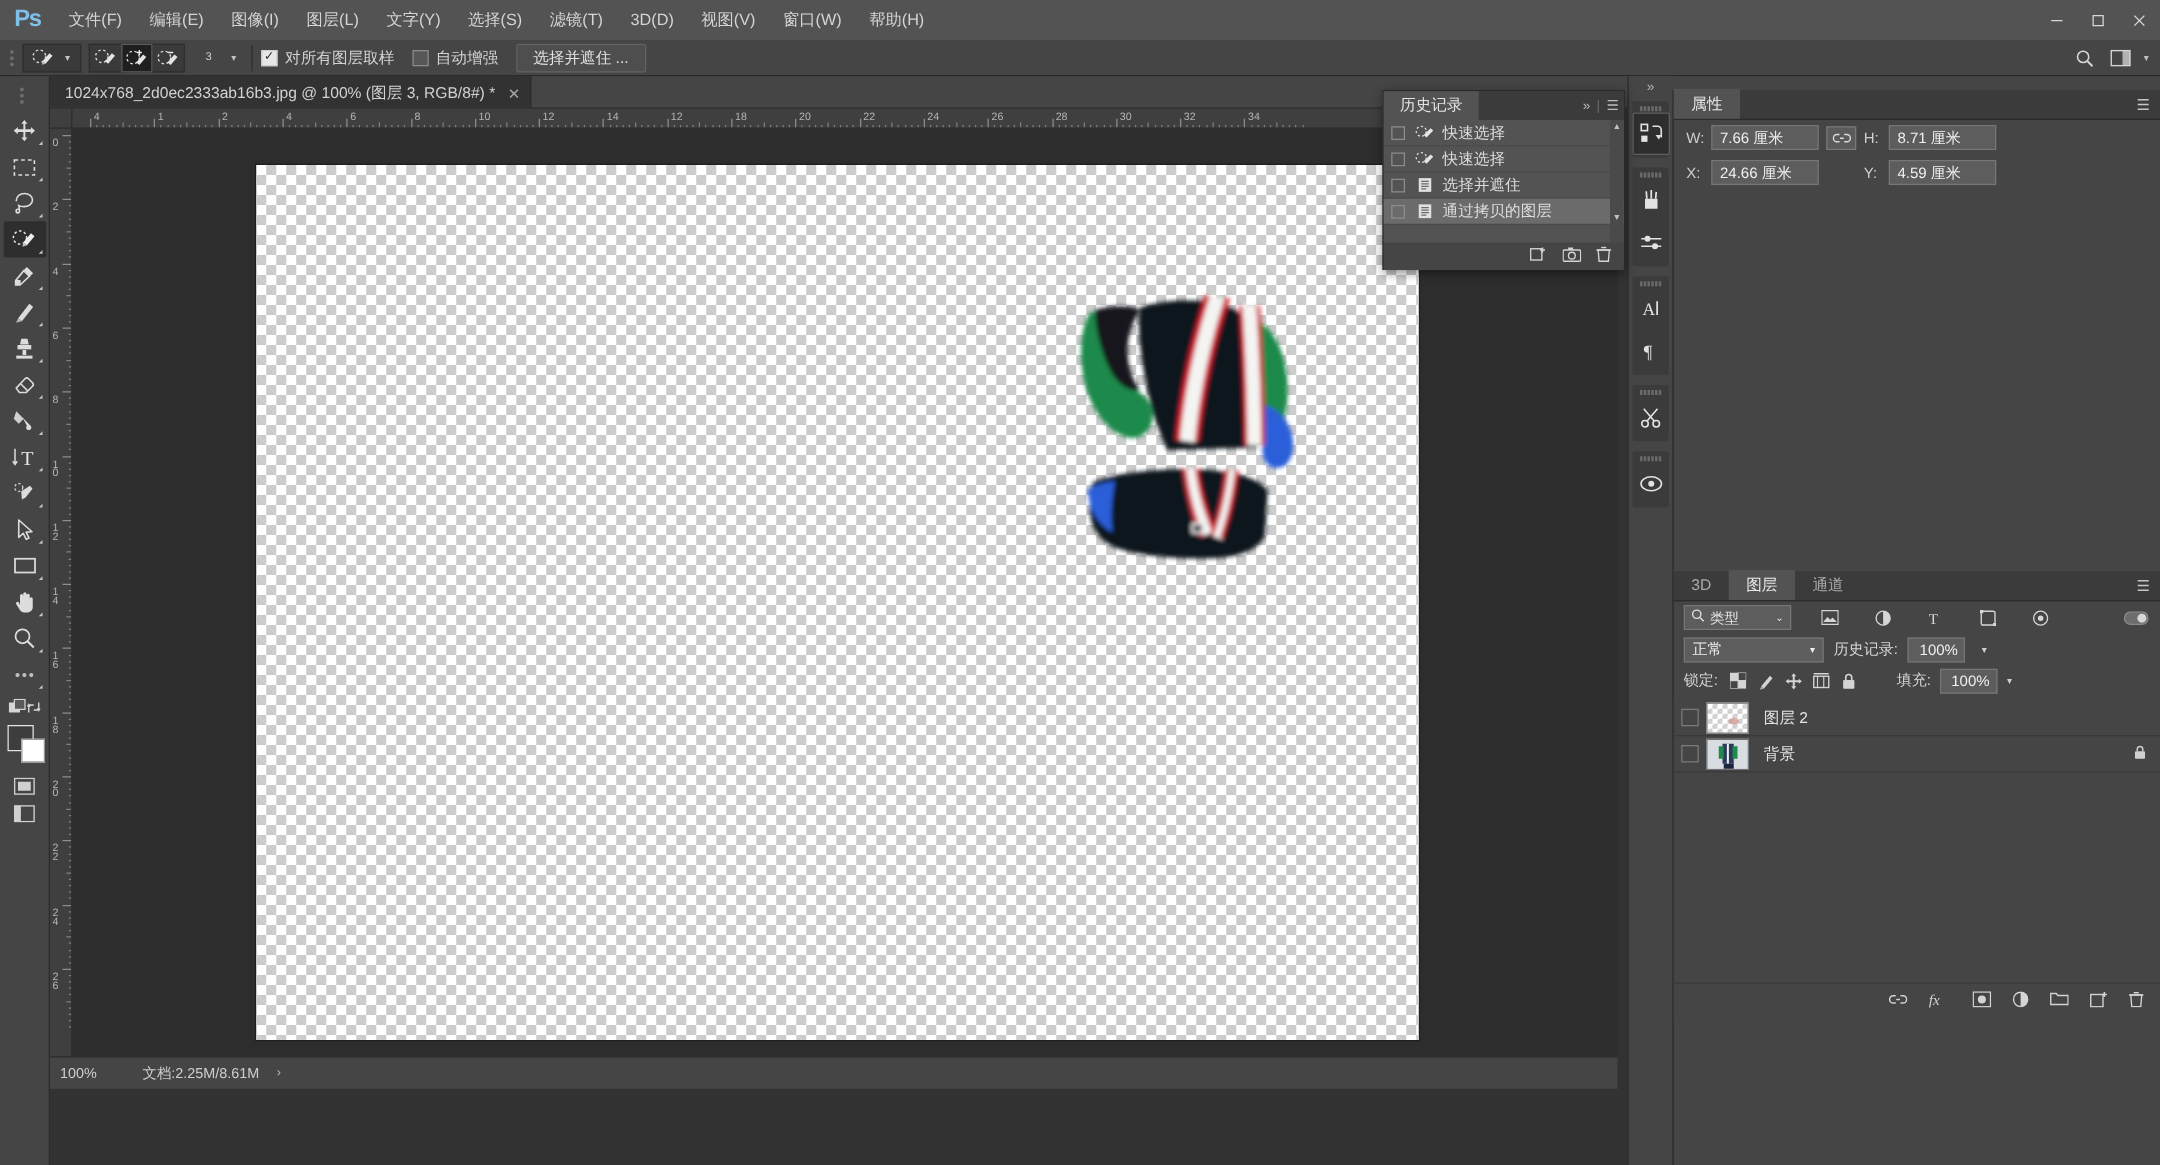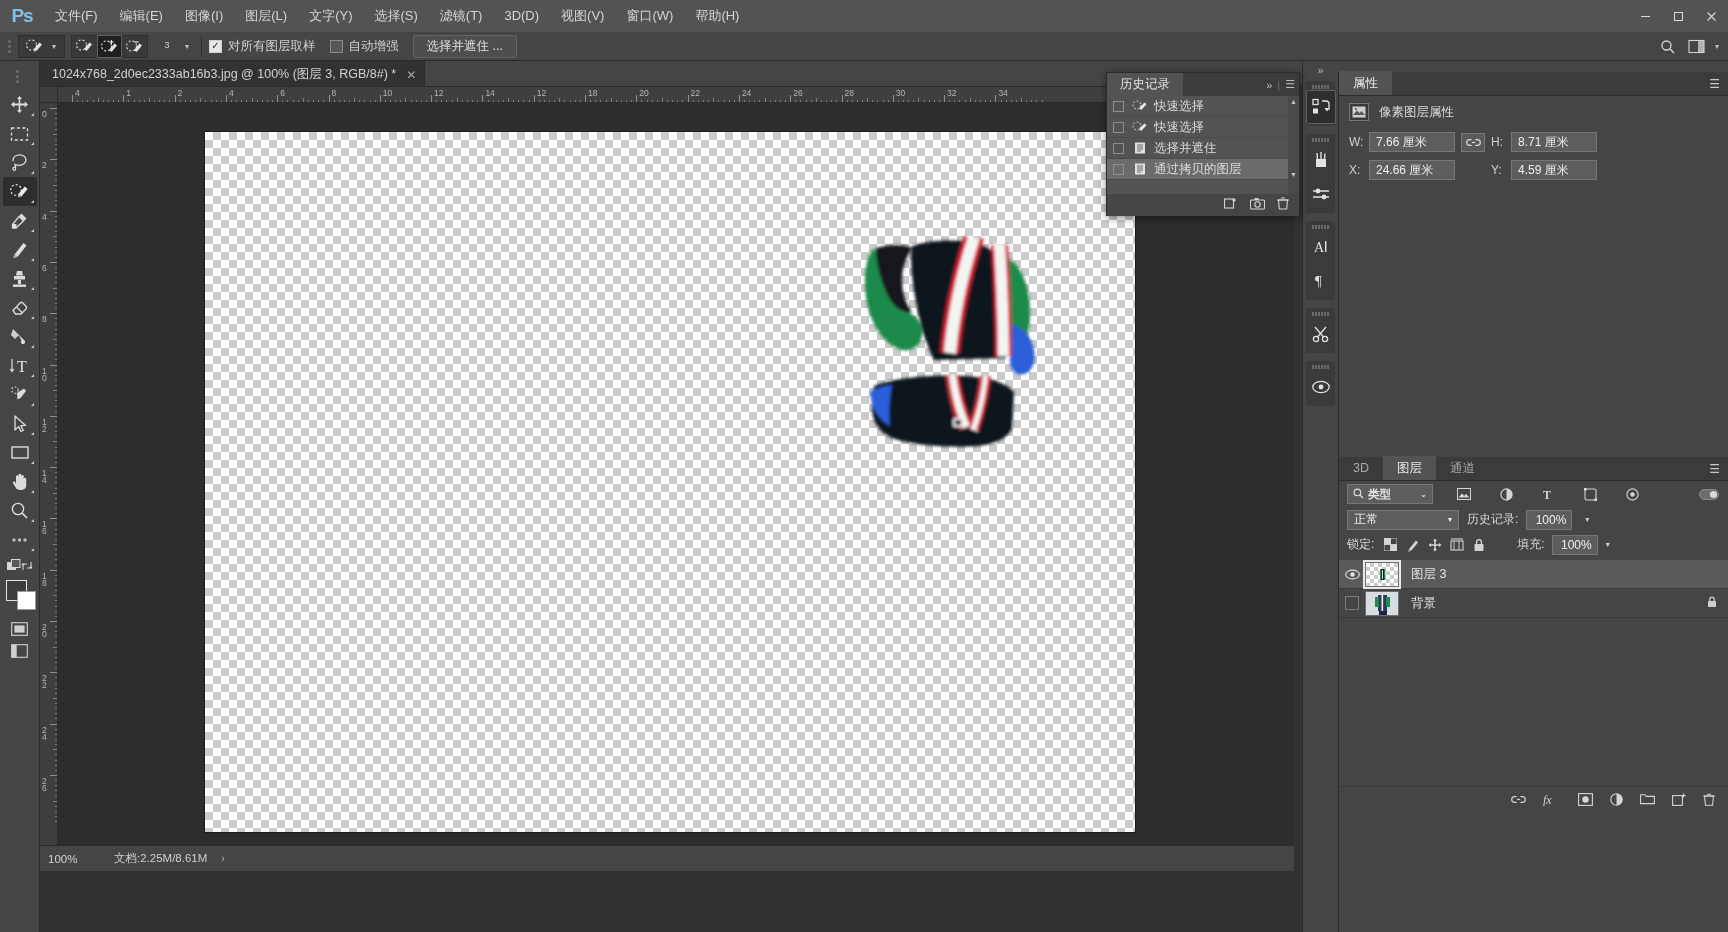--- a/index.html
+++ b/index.html
@@ -217,21 +217,21 @@
   }
   .link-btn { width:24px; height:19px; background:#5a5a5a; border:1px solid #787878;
     display:flex; align-items:center; justify-content:center; margin:0 6px; color:#d8d8d8;
     font-size:11px; }
 
   
   .layers {
     position:absolute; left:1338px; top:457px; width:390px; height:475px;
     background:#454545; border-left:1px solid #2b2b2b;
   }
-  .lyr-filter { display:flex; align-items:center; height:26px; padding:0 8px; gap:20px;font-weight:bold; }
+  .lyr-filter { display:flex; align-items:center; height:26px; padding:0 8px; gap:20px; }
   .filt-kind {
     width:86px; height:20px; background:#5d5d5d; border:1px solid #767676;
     display:flex; align-items:center; padding:0 5px; font-size:11.5px; color:#e4e4e4; gap:4px;
   }
   .filt-kind .cv { margin-left:auto; font-size:8px; }
   .filt-ico { width:22px; height:20px; display:flex; align-items:center;
     justify-content:center; color:#d6d6d6; }
   .filt-toggle { width:22px; height:20px; display:flex; align-items:center; justify-content:center;
     margin-left:auto; }
   .lyr-blend { display:flex; align-items:center; height:25px; padding:0 8px; gap:8px; }
@@ -1157,30 +1157,20 @@
       </span>
     </div>
   </div>
 
   <div class="props">
     <div class="panel-tabrow">
       <div class="panel-tab act">属性</div>
       <div class="panel-menu">☰</div>
     </div>
 
-    <div class="prop-head">
-      <span class="prop-thumb">
-        <svg width="14" height="12" viewBox="0 0 14 12">
-          <rect x="0.5" y="0.5" width="13" height="11" fill="#cfcfcf"></rect>
-          <path d="M1 9 L5 4.5 L7.5 7 L9.5 5 L13 9 Z" fill="#5a5a5a"></path>
-          <circle cx="4" cy="3" r="1.1" fill="#5a5a5a"></circle>
-        </svg>
-      </span>
-      <span class="prop-title">像素图层属性</span>
-    </div>
 
     <div class="prop-row">
       <span class="plabel">W:</span>
       <span class="pfield">7.66 厘米</span>
       <span class="link-btn">
         <svg width="15" height="11" viewBox="0 0 15 11">
           <path d="M6 5.5 H9" stroke="#dadada" stroke-width="1.2"></path>
           <path d="M5.6 2.6 H3.6 a2.9 2.9 0 0 0 0 5.8 H5.6" fill="none" stroke="#dadada" stroke-width="1.2"></path>
           <path d="M9.4 2.6 H11.4 a2.9 2.9 0 0 1 0 5.8 H9.4" fill="none" stroke="#dadada" stroke-width="1.2"></path>
         </svg>
@@ -1300,38 +1290,32 @@
           </svg>
       </span>
       <span class="lock-lab" style="margin-left:26px;">填充:</span>
       <span class="opc-val">100%</span>
       <span class="cvbtn">▾</span>
     </div>
 
     <div class="lyr-list">
 
 
-
-      <div class="lyr-row sel">
+      <div class="lyr-row">
         <span class="lyr-eye">
-          <svg width="15" height="11" viewBox="0 0 15 11">
-              <ellipse cx="7.5" cy="5.5" rx="6.8" ry="4.4" fill="none" stroke="#e4e4e4" stroke-width="1.1"></ellipse>
-              <circle cx="7.5" cy="5.5" r="2.2" fill="#e4e4e4"></circle>
-            </svg>
-        </span>
-        <span class="lyr-thumb active">
+          <span class="lyr-check"></span>
+        </span>
+        <span class="lyr-thumb">
           <svg width="34" height="25" viewBox="0 0 34 25" style="position:absolute;left:0;top:0;">
-            <rect x="15" y="6" width="3" height="11" fill="#12141e"></rect>
-            <rect x="14" y="6" width="1.3" height="11" fill="#1f8a4c"></rect>
-            <rect x="18" y="6" width="1.3" height="11" fill="#1f8a4c"></rect>
-            <rect x="16" y="7" width="0.9" height="9" fill="#f2f2f0"></rect>
-          </svg>
-        </span>
-        <span class="lyr-name">图层 3</span>
-      </div>
+            <ellipse cx="21" cy="14" rx="4" ry="2.6" fill="#cf9a8e" opacity=".8"></ellipse>
+          </svg>
+        </span>
+        <span class="lyr-name">图层 2</span>
+      </div>
+
 
 
       <div class="lyr-row">
         <span class="lyr-eye">
           <span class="lyr-check"></span>
         </span>
         <span class="lyr-thumb" style="background-image:none;background:#cfd6dc;">
           <svg width="34" height="25" viewBox="0 0 34 25" style="position:absolute;left:0;top:0;">
             <rect width="34" height="25" fill="#d8dde2"></rect>
             <rect x="12" y="3" width="9" height="16" fill="#2a3a5c"></rect>

